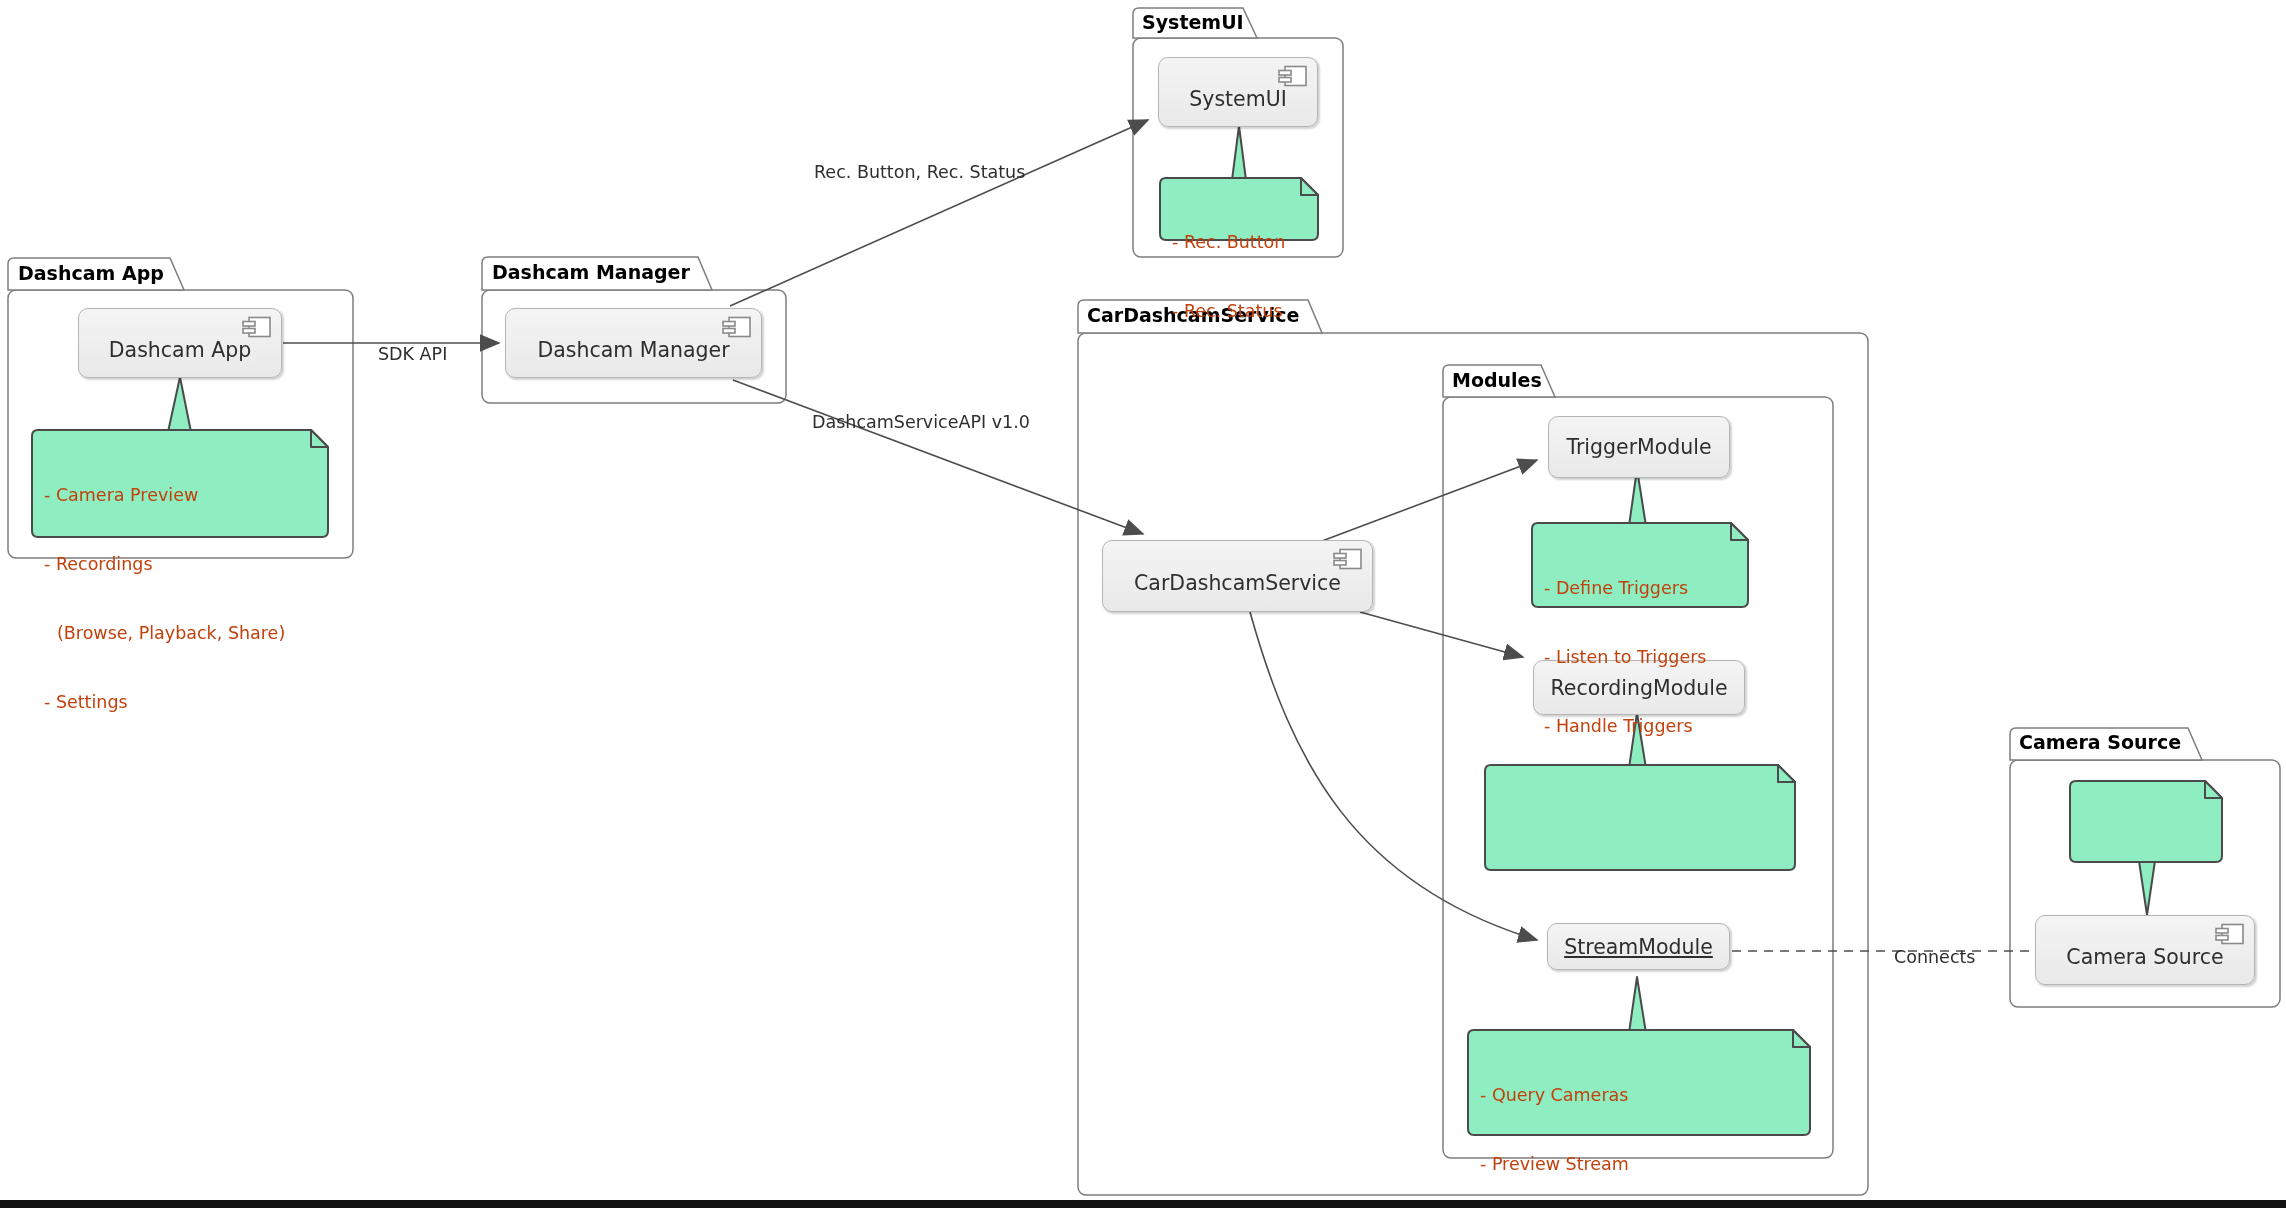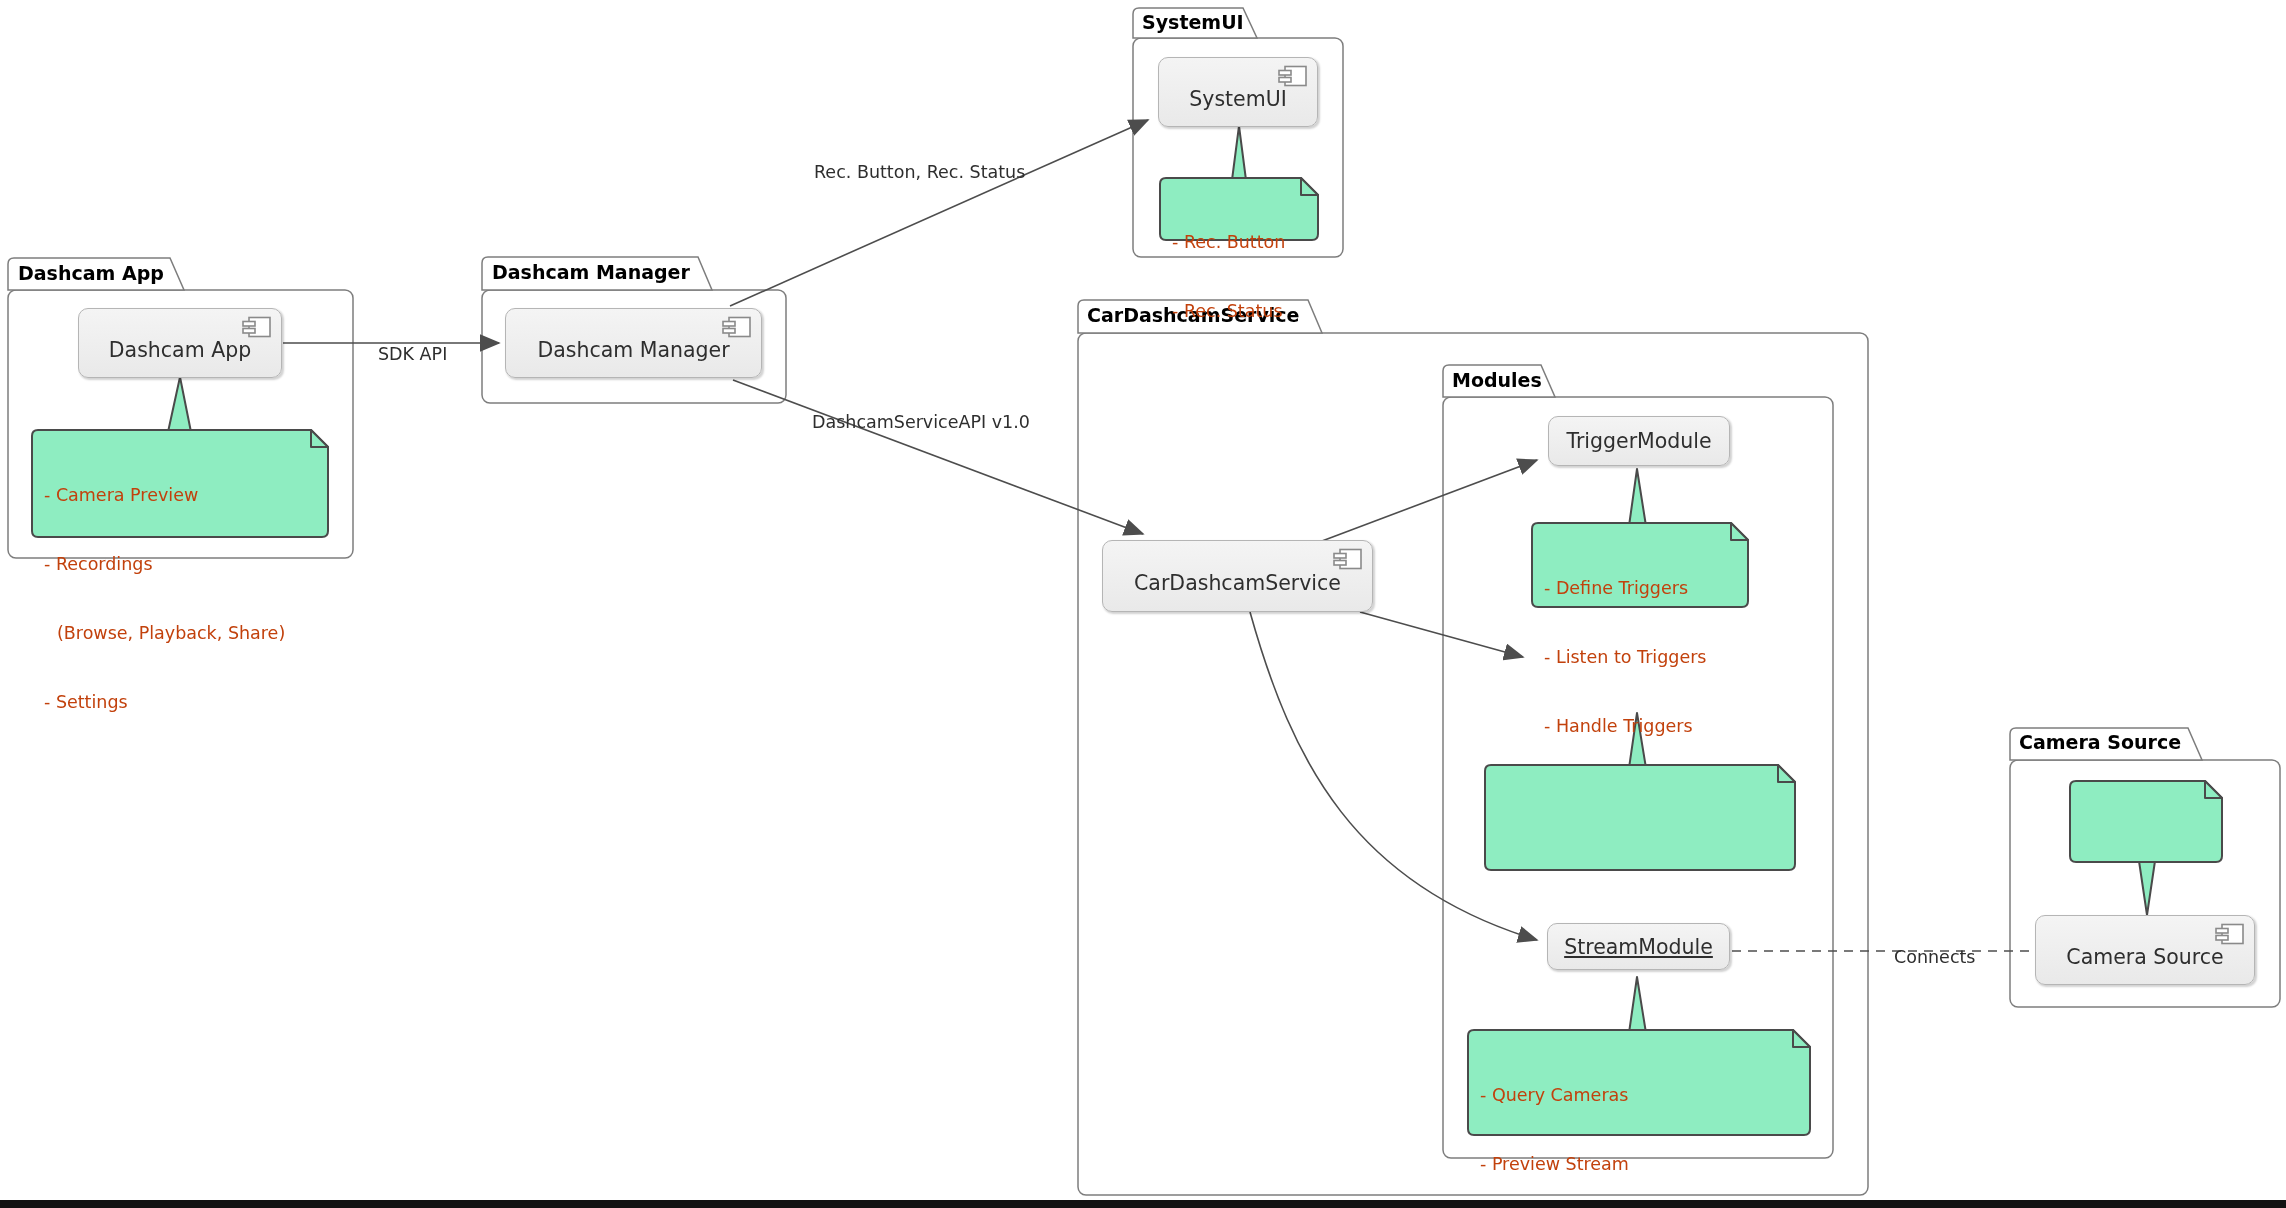--- a/index.html
+++ b/index.html
@@ -159,22 +159,25 @@
       <svg class="comp-icon" viewBox="0 0 30 23">
           <g fill="#ffffff" stroke="#8a8a8a" stroke-width="1.6">
             <rect x="7" y="1.5" width="21" height="19"></rect>
             <rect x="1" y="5.5" width="12" height="4.5"></rect>
             <rect x="1" y="12.5" width="12" height="4.5"></rect>
           </g>
         </svg>
       <span>Camera Source</span>
     </div>
 
-    <div class="component" style="left:1548px;top:416px;width:182px;height:50px;">
+    <div class="component" style="left:1548px;top:416px;width:182px;height:62px;">
       <span>TriggerModule</span>
+    </div>
+    <div class="component" style="left:1533px;top:660px;width:212px;height:55px;">
+      <span>RecordingModule</span>
     </div>
     <div class="component" style="left:1547px;top:923px;width:183px;height:47px;text-decoration:underline;">
       <span>StreamModule</span>
     </div>
 
     <div class="note-text" style="left:44px;top:438px;">
       <div>- Camera Preview</div>
       <div>- Recordings</div>
       <div class="indent">(Browse, Playback, Share)</div>
       <div>- Settings</div>

